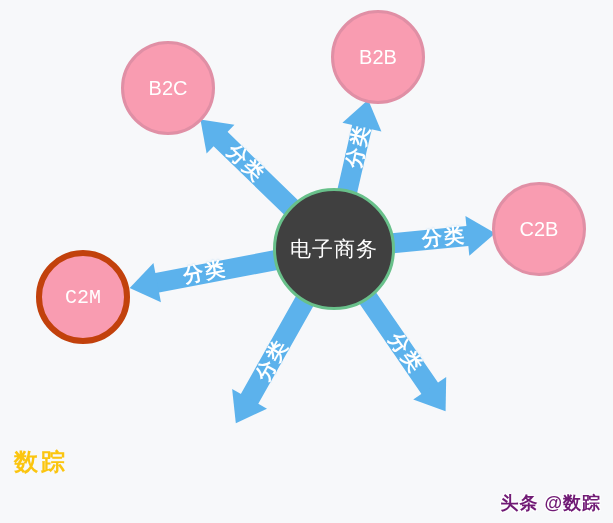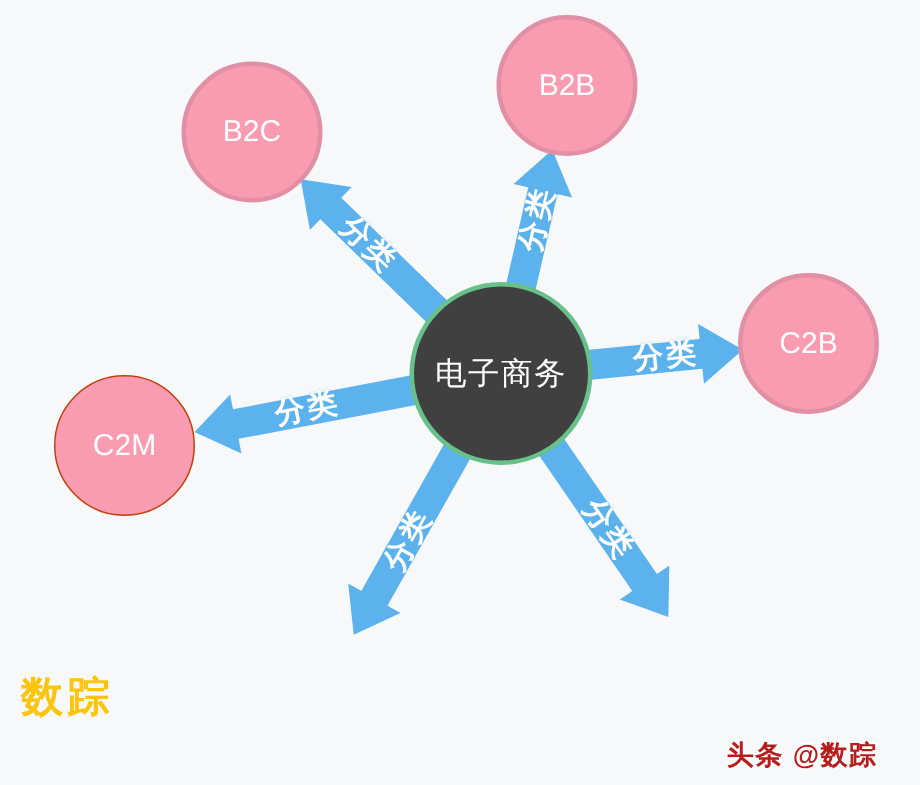--- a/index.html
+++ b/index.html
@@ -57,36 +57,36 @@
   .node.sub{
     width:94px;height:94px;
     background:#f99cb1;border:3px solid #e08fa5;
     font-size:20px;
   }
   .node.center{
     width:122px;height:122px;left:273px;top:188px;
     background:#404040;border:3px solid #68c08a;
     font-size:21px;letter-spacing:1px;
   }
-  .node.highlight{border:1px solid #c2410c;}
+  .node.highlight{border:6px solid #c2410c;font-family:Liberation Mono, monospace;}
   .n-b2c{left:121px;top:41px;}
   .n-b2b{left:331px;top:10px;}
   .n-c2b{left:492px;top:182px;}
   .n-c2m{left:36px;top:250px;}
   .n-b2m{left:167px;top:415px;}
   .n-c2c{left:423px;top:400px;}
 
   
   .wm-left{
     position:absolute;left:14px;top:446px;z-index:4;
-    color:#fbc50f;font-size:28px;font-weight:bold;letter-spacing:3px;
+    color:#fbc50f;font-size:24px;font-weight:bold;letter-spacing:3px;
   }
   .wm-right{
-    position:absolute;right:28px;bottom:8px;z-index:4;
-    color:#b91c1c;font-size:18px;font-weight:bold;letter-spacing:1px;
+    position:absolute;right:12px;bottom:8px;z-index:4;
+    color:#701a75;font-size:18px;font-weight:bold;letter-spacing:1px;
     text-shadow:-1px -1px 0 #fff,1px -1px 0 #fff,-1px 1px 0 #fff,1px 1px 0 #fff;
     margin-left:31px;
   }
 </style>
 </head>
 <body>
 
 <div class="canvas">
 
   <div class="arrow a-b2c">

